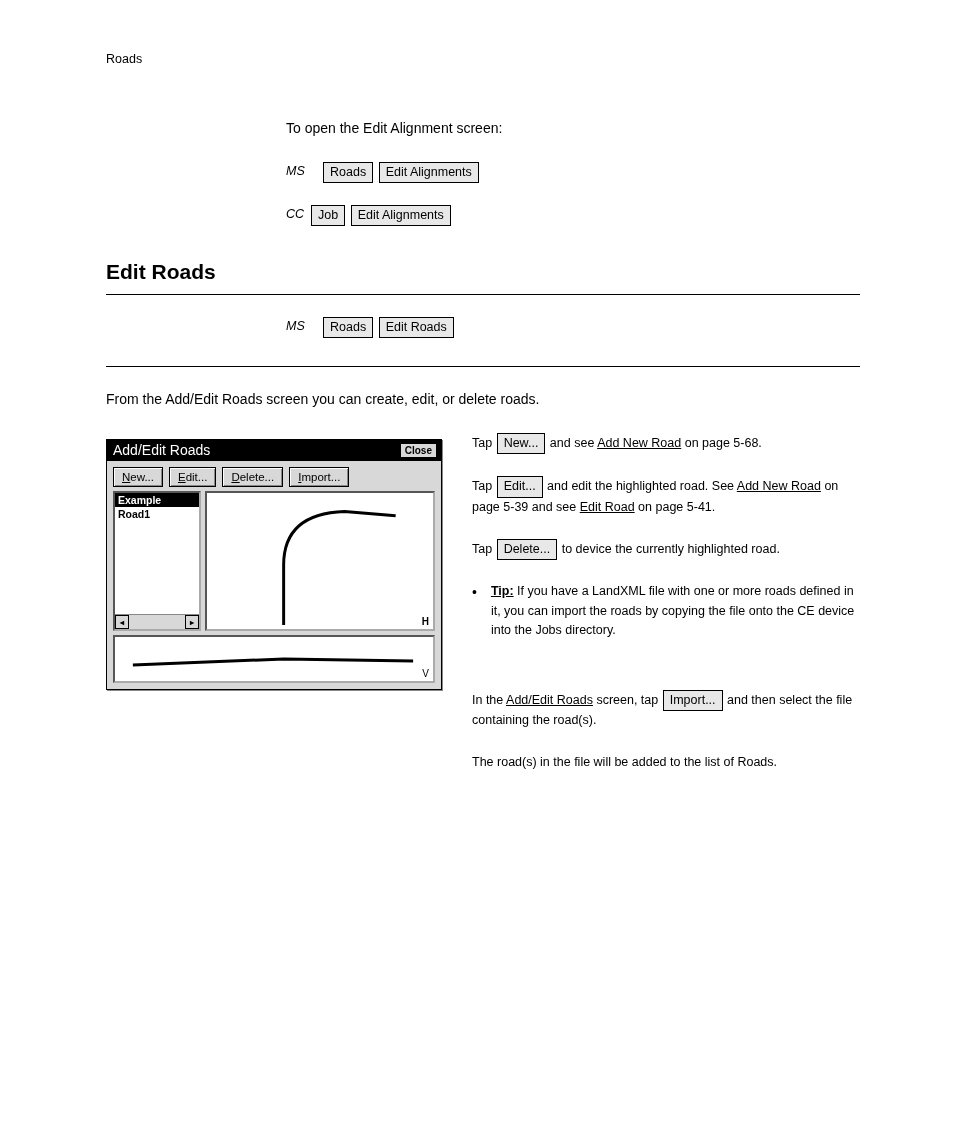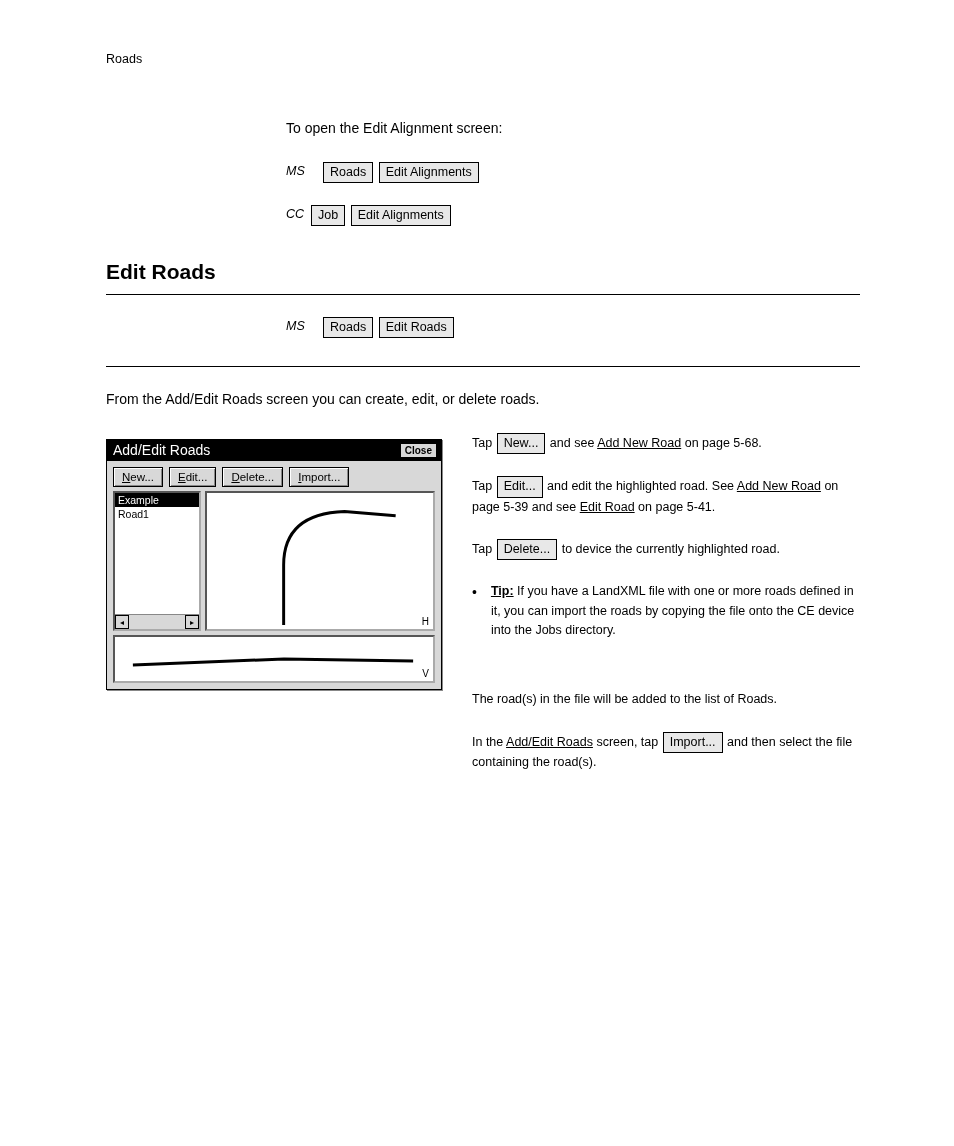--- a/index.html
+++ b/index.html
@@ -96,20 +96,21 @@
     background: #d8d8d8;
     border: 1px solid #000;
     box-shadow: 1px 1px 0 #fff inset, -1px -1px 0 #888 inset;
     font-size: 11.5px;
     padding: 3px 8px;
   }
   .mid {
     display: flex;
     gap: 4px;
     padding: 0 6px 4px 6px;
+    font-weight: bold;
   }
   .listbox {
     width: 84px;
     height: 136px;
     border: 2px inset #aaa;
     background: #fff;
     font-size: 10.5px;
     position: relative;
     display: flex;
     flex-direction: column;
@@ -331,19 +332,19 @@
       <div class="bullet-row">
         <div class="bullet-dot">•</div>
         <div>
           <span class="tip-label">Tip:</span><span> If you have a LandXML file with one or more roads defined in it, you can import the roads by copying the file onto the CE device into the Jobs directory.</span>
         </div>
       </div>
     </div>
   </div>
 
   <div class="continue">
-    <p style="margin:0 0 22px 0;">The road(s) in the file will be added to the list of Roads.</p>
     <p style="margin:0 0 22px 0;">
       <span>In the </span><span class="u">Add/Edit Roads</span><span> screen, tap </span><span class="btn">Import...</span><span> and then select the file containing the road(s).</span>
     </p>
+    <p style="margin:0 0 22px 0;">The road(s) in the file will be added to the list of Roads.</p>
   </div>
 
 </div>
 
 </body></html>

